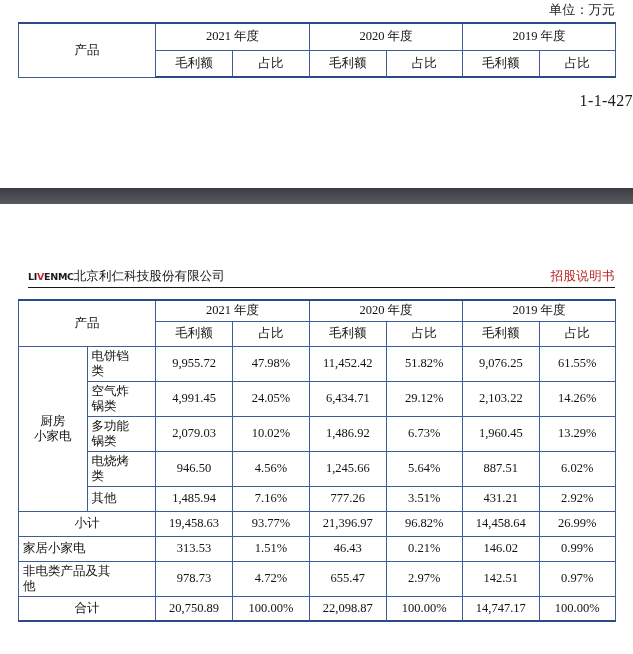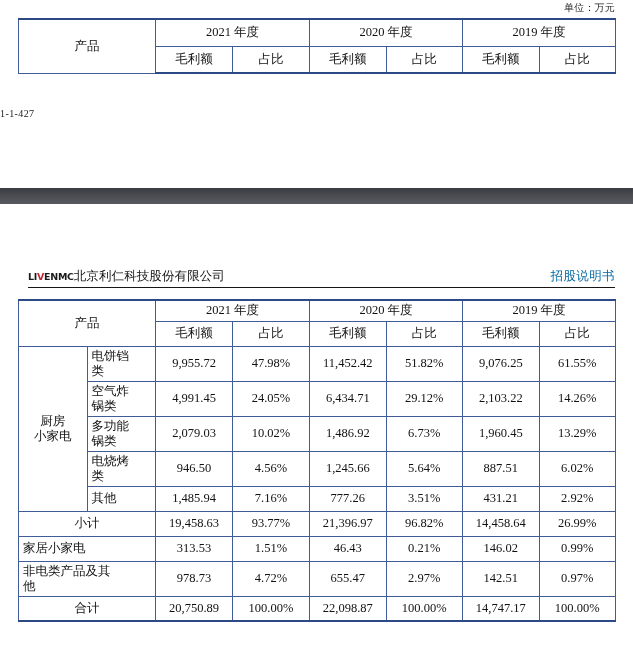--- a/index.html
+++ b/index.html
@@ -21,21 +21,21 @@
     position: relative;
     width: 633px;
     height: 188px;
     background: #ffffff;
     padding: 0;
   }
   .unit-line {
     text-align: right;
     padding-right: 18px;
     padding-top: 1px;
-    font-size: 10px;
+    font-size: 13px;
     letter-spacing: 0.2px;
     color: #1c1c1c;
   }
 
   
   table.fin {
     border-collapse: collapse;
     table-layout: fixed;
     font-size: 12.5px;
     color: #121212;
@@ -105,37 +105,37 @@
     top: -0.5px;
   }
   .logo-mark .accent { color: #c0272d; }
   .brand-name {
     font-size: 12.5px;
     color: #141414;
     letter-spacing: 0.1px;
   }
   .doc-kind {
     font-size: 12.5px;
-    color: #0369a1;
+    color: #b91c1c;
     letter-spacing: 0.4px;
   }
 
   .tbl2 {
     width: 597px;
     margin: 11px 0 0 18px;
   }
   .tbl2 td { height: 21px; }
   .tbl2 .r-tall { height: 35px; margin-left: 20px; }
   .tbl2 .r-std  { height: 25px; }
 
   .pgnum {
-    text-align: left;
-    font-size: 10px;
+    text-align: right;
+    font-size: 16px;
     color: #1a1a1a;
-    padding-top: 34px;
+    padding-top: 14px;
     letter-spacing: 0.4px;
   }
 
   .cat-cell {
     font-weight: bold;
     text-align: center;
     font-size: 12.5px;
     line-height: 1.25;
   }
   .sub-cell {

